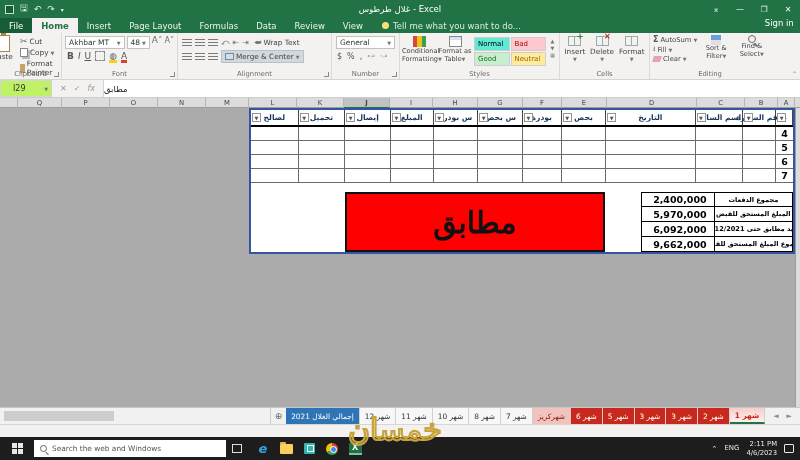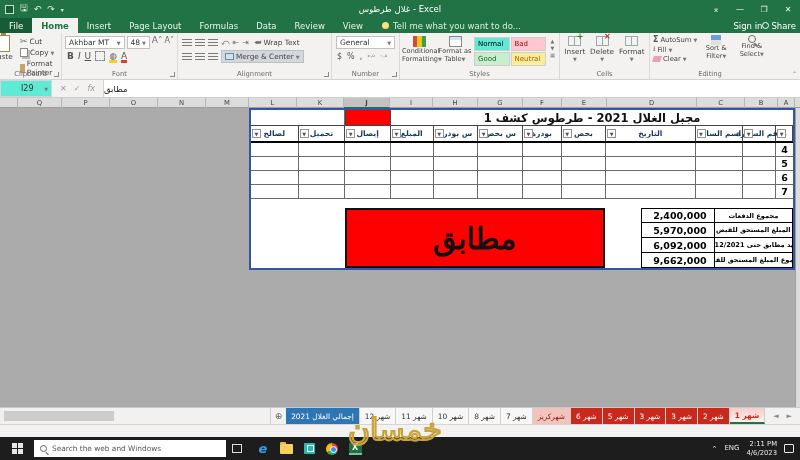--- a/index.html
+++ b/index.html
@@ -15,21 +15,21 @@
   .win-controls { position:absolute; right:0; top:0; height:18px; display:flex; }
   .win-controls div { width:24px; height:18px; display:flex; align-items:center; justify-content:center; font-size:8px; color:#eaf5ee; }
 
   
   .ribbontabs { position:absolute; left:0; top:18px; width:800px; height:15px; background:#217346; display:flex; align-items:stretch; font-size:8.5px; color:#e8f3ec; }
   .rtab { padding:0 9px; display:flex; align-items:center; }
   .rtab.file { background:#185c37; color:#fff; }
   .rtab.active { background:#f3f2f1; color:#217346; font-weight:bold; }
   .tellme { display:flex; align-items:center; gap:4px; margin-left:10px; color:#d8ecdf; }
   .bulb { width:7px; height:7px; border-radius:50%; background:#f7e27a; }
-  .rt-right { position:absolute; right:4px; top:0; height:15px; display:flex; align-items:center; color:#fff; }
+  .rt-right { position:absolute; right:4px; top:0; height:15px; display:flex; align-items:center; gap:10px; color:#fff;flex-direction:column; }
   .person-ico { display:inline-block; width:7px; height:7px; border-radius:50%; border:1px solid #fff; margin-right:2px; }
 
   
   .ribbon { position:absolute; left:0; top:33px; width:800px; height:47px; background:#f3f2f1; border-bottom:1px solid #d6d4d2; display:flex; }
   .rgroup { position:relative; border-right:1px solid #dcdad8; height:100%; padding-top:2px; }
   .rgroup .glabel { position:absolute; bottom:1px; left:0; right:0; text-align:center; font-size:6.8px; color:#6a6a6a; }
   .launcher { position:absolute; bottom:2px; right:2px; width:5px; height:5px; border-right:1px solid #8a8a8a; border-bottom:1px solid #8a8a8a; }
   .ico { display:inline-block; color:#6d6d6d; font-size:9px; line-height:9px; }
   .smallbtn { display:flex; align-items:center; gap:2px; font-size:7.3px; color:#444; padding:1px 2px; }
   .caret { font-size:5px; color:#777; }
@@ -84,21 +84,21 @@
   .edit-col1 .smallbtn { padding:0; font-size:6.8px; }
   .sigma { color:#555; font-size:8px; font-weight:bold; }
   .twoline { width:34px; text-align:center; font-size:6.6px; color:#444; line-height:1.15; }
   .az-ico { width:10px; height:10px; margin:0 auto; background:linear-gradient(#6aa0d8 50%, #e0e0e0 50%); font-size:6px; color:#333; }
   .mag-ico { width:8px; height:8px; border:1.5px solid #6d6d6d; border-radius:50%; margin:0 auto; position:relative; }
   .mag-ico::after { content:""; position:absolute; right:-3px; bottom:-3px; width:4px; height:1.5px; background:#6d6d6d; transform:rotate(45deg); }
   .collapse { position:absolute; right:3px; bottom:2px; font-size:6px; color:#777; }
 
   
   .formulabar { position:absolute; left:0; top:80px; width:800px; height:18px; background:#f3f2f1; border-bottom:1px solid #cfcdcb; display:flex; align-items:stretch; }
-  .namebox { width:52px; background:#5eead4; border:1px solid #d6d4d2; font-size:8px; color:#333; display:flex; align-items:center; padding-left:20px; justify-content:space-between; }
+  .namebox { width:52px; background:#bef264; border:1px solid #d6d4d2; font-size:8px; color:#333; display:flex; align-items:center; padding-left:12px; justify-content:space-between; }
   .namebox .caret { padding-right:3px; }
   .fx-btns { display:flex; align-items:center; gap:7px; padding:0 8px; color:#9a9a9a; font-size:8px; border-right:1px solid #d6d4d2; }
   .f-input { flex:1; background:#fff; font-size:8.5px; color:#222; display:flex; align-items:center; justify-content:flex-end; padding-right:10px; direction:rtl; }
 
   
   .gridarea { position:absolute; left:0; top:98px; width:800px; height:309px; background:#ABABAB; }
   .colletters { display:flex; height:10px; background:#DCDCDC; border-bottom:1px solid #9d9d9d; }
   .colletters .cl { font-size:6.8px; color:#444; text-align:center; border-right:1px solid #b5b5b5; line-height:10px; height:10px; overflow:hidden; }
   .colletters .cl.sel { background:#c2c2c2; border-bottom:1px solid #217346; font-weight:bold; }
   .gutter { position:absolute; right:0; top:10px; bottom:0; width:5px; background:#DCDCDC; border-left:1px solid #9d9d9d; }
@@ -402,25 +402,20 @@
         <div class="cl" style="width: 39px;">F</div>
         <div class="cl" style="width: 45px;">E</div>
         <div class="cl" style="width: 90px;">D</div>
         <div class="cl" style="width: 48px;">C</div>
         <div class="cl" style="width: 33px;">B</div>
         <div class="cl" style="width: 17px;">A</div>
       </div>
     <div class="gutter"></div>
 
     <div class="xtable">
-      <div class="trow title-row">
-        <div class="tc title-empty" style="width:95px;"></div>
-        <div class="tc j1red" style="width:46px;"></div>
-        <div class="tc title-cell" style="width:405px;">مجبل الغلال 2021 - طرطوس   كشف 1</div>
-      </div>
       <div class="trow head-row" id="headRow">
           <div class="hc" style="width: 48px;">
             <span>لصالح</span>
             <span class="flt">▼</span>
           </div>
           <div class="hc" style="width: 47px;">
             <span>تحميل</span>
             <span class="flt">▼</span>
           </div>
           <div class="hc" style="width: 46px;">

